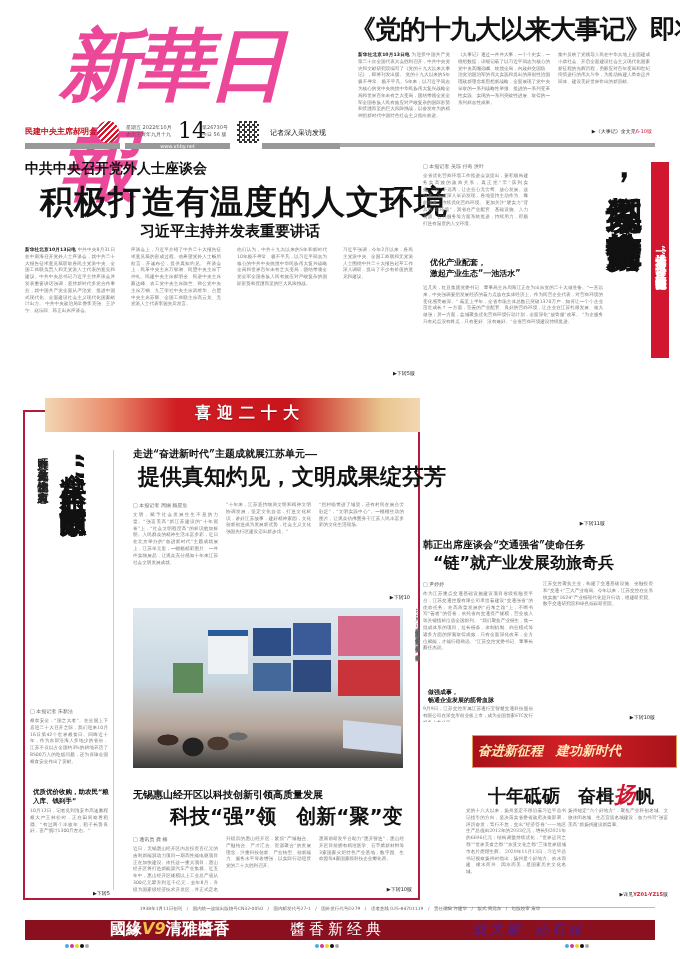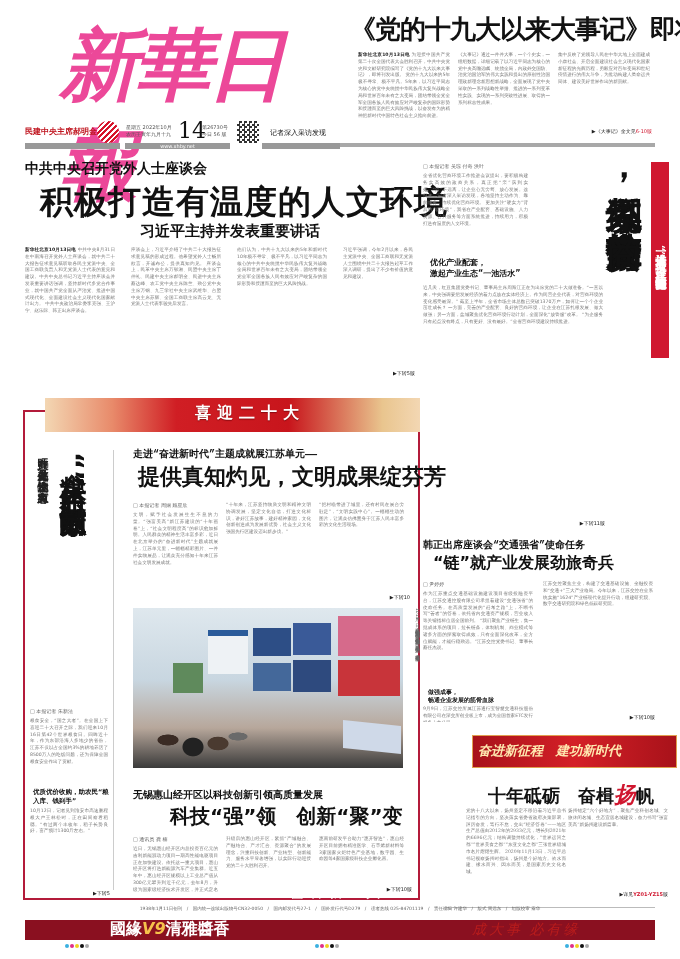--- a/index.html
+++ b/index.html
@@ -43,22 +43,22 @@
 .photo .people{position:absolute;left:15px;top:90px;width:100px;height:70px;background:radial-gradient(ellipse at 20% 60%,#3a2b24 0 10px,transparent 11px),radial-gradient(ellipse at 45% 70%,#222 0 10px,transparent 11px),radial-gradient(ellipse at 70% 65%,#4a3a30 0 10px,transparent 11px),radial-gradient(ellipse at 90% 55%,#6a6a6a 0 9px,transparent 10px)}
 .photo-caption{left:405px;top:608px;width:15px;height:160px;font-size:4.5px;color:#666;line-height:6px}
 .red-vert-box{left:651px;top:162px;width:18px;height:196px;background:#d0172f;color:#fff;font-family:"DejaVu Serif",serif;font-size:11px;font-weight:bold;line-height:18px;text-align:center;padding-top:4px}
 .big-vert{left:605px;top:168px;font-size:36px;font-weight:bold;color:#111;line-height:38px}
 .fendou-banner{left:472px;top:735px;width:205px;height:33px;background:linear-gradient(90deg,#a8121a,#d42027 50%,#a8121a);border:1px solid #e0a050}
 .fendou-text{left:478px;top:742px;font-size:13px;color:#ffe9b0;font-style:italic;font-weight:bold;white-space:nowrap;font-family:"DejaVu Serif",serif}
 .footer-line{left:40px;top:906px;font-size:4.5px;color:#666;width:600px;text-align:center}
 .ad-bar{left:25px;top:920px;width:630px;height:20px;background:#8a1020}
 .ad-left{left:110px;top:919px;font-size:16px;font-weight:bold;color:#fff;white-space:nowrap}
 .ad-left .v9{color:#f6c14b;font-style:italic}
-.ad-mid{left:290px;top:883px;font-size:15px;color:#fff;letter-spacing:4px;font-family:"DejaVu Serif",serif;white-space:nowrap}
-.ad-right{left:472px;top:921px;font-size:14px;color:#b91c1c;font-style:italic;letter-spacing:3px;white-space:nowrap;font-family:Liberation Serif, serif}
+.ad-mid{left:290px;top:920px;font-size:15px;color:#fff;letter-spacing:4px;font-family:"DejaVu Serif",serif;white-space:nowrap}
+.ad-right{left:472px;top:921px;font-size:14px;color:#4c1d95;font-style:italic;letter-spacing:3px;white-space:nowrap;font-family:Liberation Mono, monospace}
 .regmarks{top:944px;height:5px;display:flex;gap:1px}
 .regmarks span{width:4px;height:4px;border-radius:50%}
 .hline{height:1px;background:#bbb}
 .yz{color:#d0172f;font-weight:bold}
 .red{color:#d0172f}
 </style>
 </head>
 <body>
 
 <div class="abs masthead-logo">新華日報</div>

